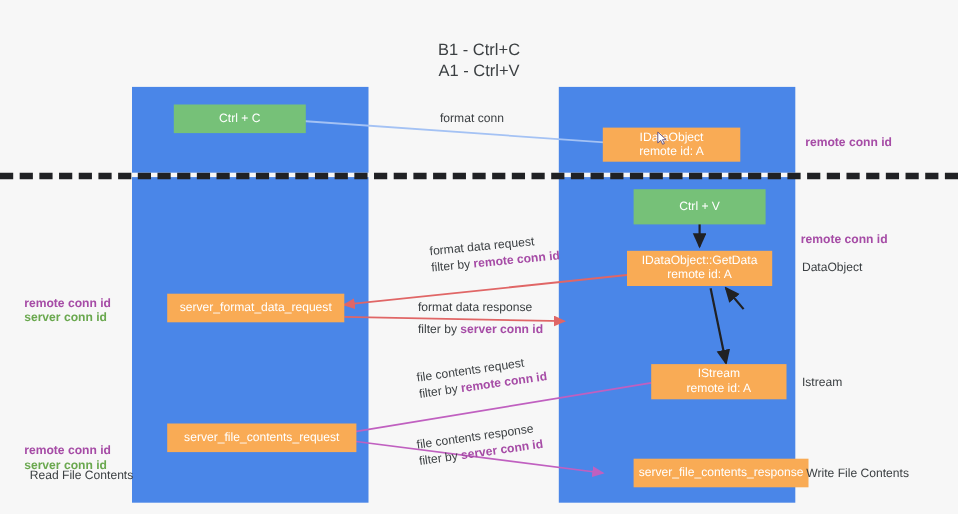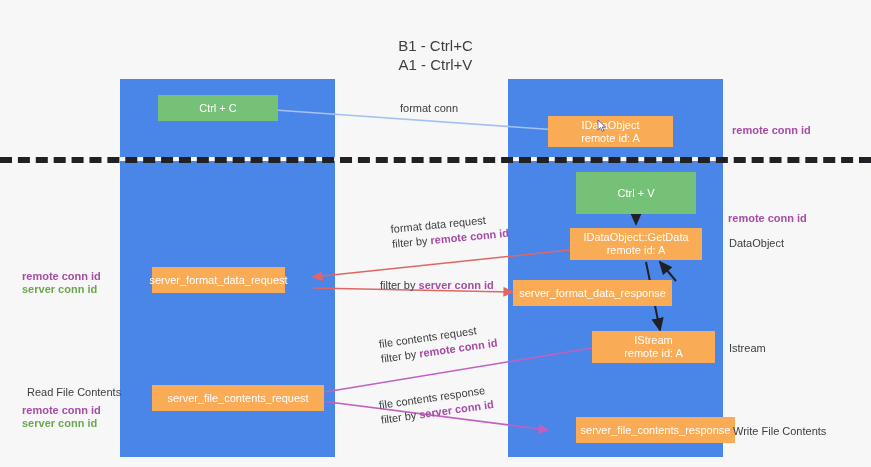--- a/index.html
+++ b/index.html
@@ -42,21 +42,21 @@
   }
   .green{background:#6aa84f;background:#76c178;}
   .orange{background:#f9aa4b;background:#f9ab55;}
 
   
   .ann{
     position:absolute;font-size:11px;line-height:14px;font-weight:bold;
     white-space:pre-line;
   }
   .ann.purple{color:#a64d9e;color:#a64ca6;}
-  .ann.plain{color:#3c4043;font-weight:normal;}
+  .ann.plain{color:#3c4043;font-weight:normal;margin-top:40px;}
   .ann.rightlbl{color:#3c4043;font-weight:normal;}
 
   
   .elabel{
     position:absolute;font-size:11px;line-height:15px;color:#3c4043;
     white-space:nowrap;
   }
   .elabel .p{color:#a64ca6;font-weight:bold;}
   .rot{transform-origin:left top;}
 
@@ -119,46 +119,46 @@
   </svg>
 
   <div class="node green" style="left:158px;top:95px;width:120px;height:26px;">Ctrl + C</div>
 
   <div class="node orange" style="left:548px;top:116px;width:125px;height:31px;">IDataObject
 remote id: A</div>
   <svg class="cursor-ico" style="left:597px;top:119px;" viewBox="0 0 11 13">
     <path d="M1,1 L1,11 L3.6,8.6 L5.4,12.2 L7,11.4 L5.2,8 L8.6,8 z" fill="#ffffff" stroke="#5b4a7a" stroke-width="0.8"></path>
   </svg>
 
-  <div class="node green" style="left:576px;top:172px;width:120px;height:42px;">Ctrl + V</div>
+  <div class="node green" style="left:576px;top:172px;width:120px;height:32px;">Ctrl + V</div>
 
   <div class="node orange" style="left:570px;top:228px;width:132px;height:32px;">IDataObject::GetData
 remote id: A</div>
 
-  <div class="node orange" style="left:152px;top:267px;width:133px;height:26px;">server_format_data_request</div>
+  <div class="node orange" style="left:152px;top:267px;width:161px;height:26px;">server_format_data_request</div>
 
-  <div class="node orange" style="left:513px;top:280px;width:159px;height:26px;">server_format_data_response</div>
 
   <div class="node orange" style="left:592px;top:331px;width:123px;height:32px;">IStream
 remote id: A</div>
 
   <div class="node orange" style="left:152px;top:385px;width:172px;height:26px;">server_file_contents_request</div>
 
   <div class="node orange" style="left:576px;top:417px;width:159px;height:26px;">server_file_contents_response</div>
 
   <div class="elabel" style="left:400px;top:101px;">
     <span>format conn</span>
   </div>
 
   <div class="elabel rot" style="left:390px;top:222px;transform:rotate(-5.5deg);">
     <div><span>format data request</span></div>
     <div><span>filter by </span><span class="p">remote conn id</span></div>
   </div>
 
   <div class="elabel" style="left:380px;top:273px;">
+    <div><span>format data response</span></div>
     <div style="margin-top:5px;"><span>filter by </span><span class="p">server conn id</span></div>
   </div>
 
   <div class="elabel rot" style="left:378px;top:337px;transform:rotate(-8deg);">
     <div><span>file contents request</span></div>
     <div><span>filter by </span><span class="p">remote conn id</span></div>
   </div>
 
   <div class="elabel rot" style="left:378px;top:398px;transform:rotate(-8deg);">
     <div><span>file contents response</span></div>

